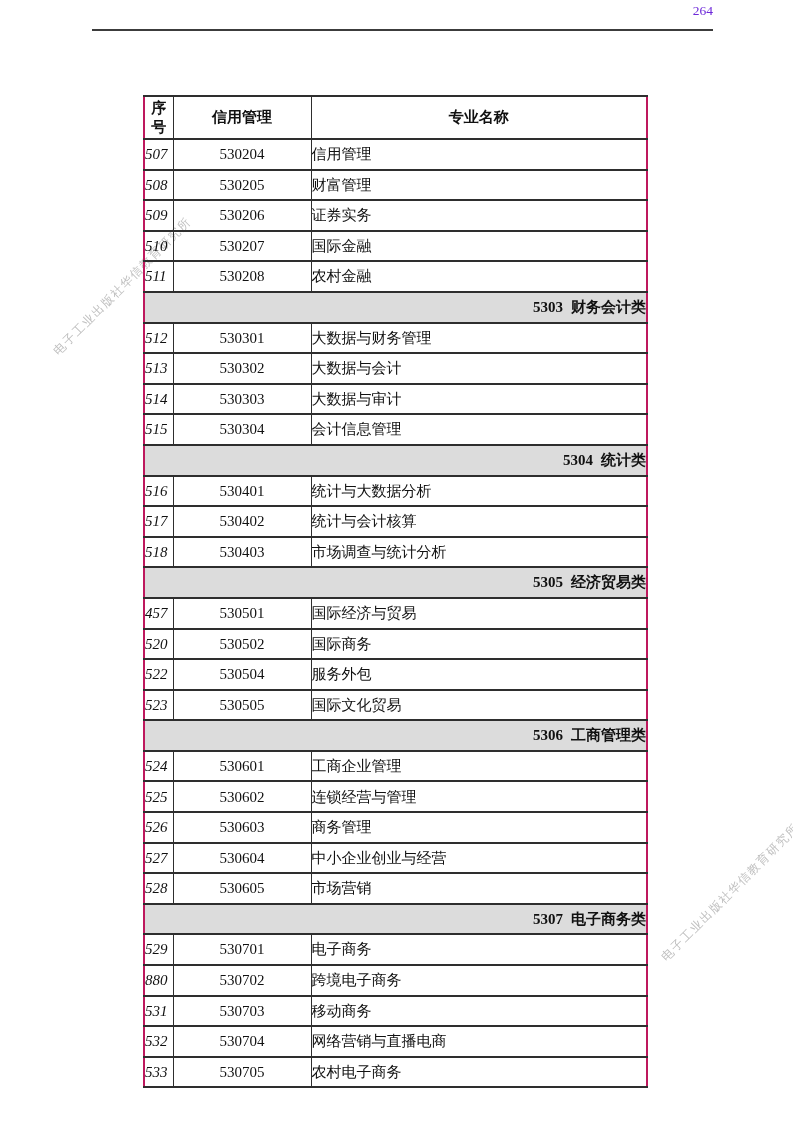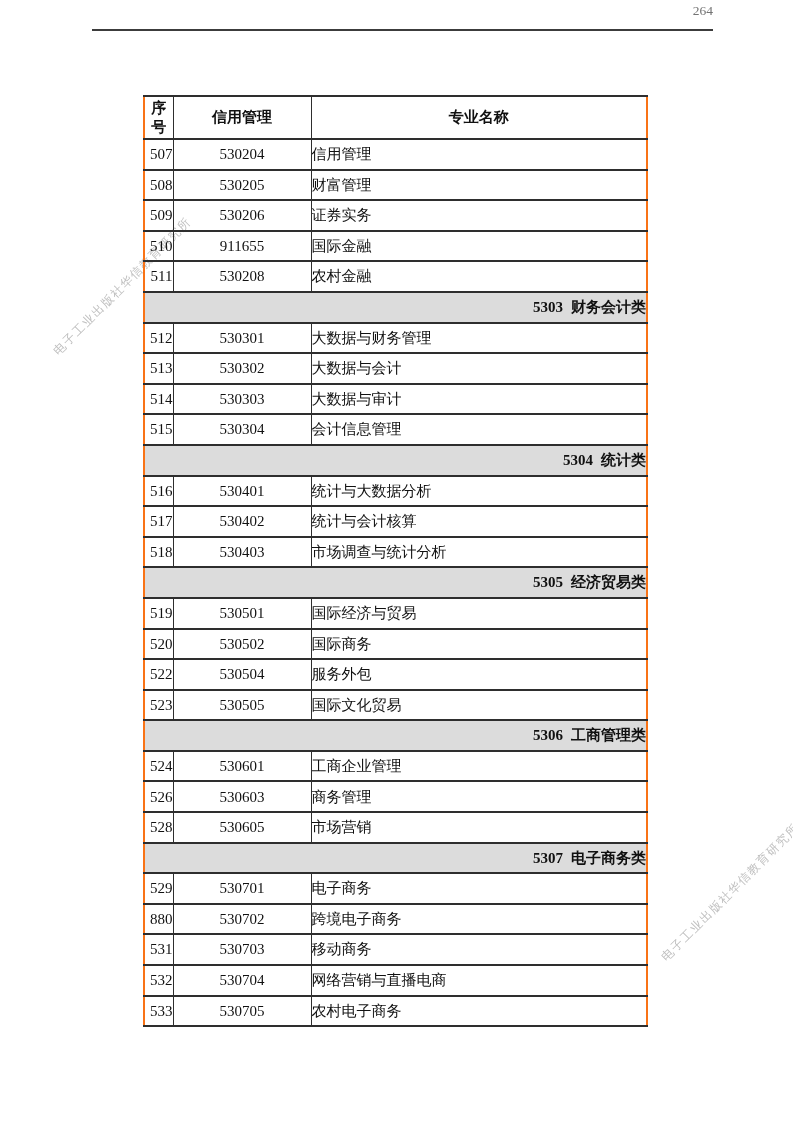--- a/index.html
+++ b/index.html
@@ -9,21 +9,21 @@
     position: relative;
     overflow: hidden;
     font-family: "Liberation Serif", serif;
     color: #111111;
   }
 
   .page-number {
     position: absolute;
     top: 3px; right: 80px;
     font-size: 13.5px;
-    color: #737373;
+    color: #6d28d9;
   }
 
   .header-rule {
     position: absolute;
     left: 92px; top: 29px;
     width: 621px; height: 2px;
     background: #3c3c3c;
   }
 
   .watermark {
@@ -43,21 +43,21 @@
 
   table.majors {
     position: absolute;
     left: 143px; top: 95px;
     width: 503px;
     border-collapse: collapse;
     table-layout: fixed;
     background: transparent;
     z-index: 1;
   }
-  table.majors { border: 2px solid #f97316; padding-left: 13px; }
+  table.majors { border: 2px solid #be185d; padding-left: 13px; }
   .majors th, .majors td {
     border: 1px solid #2e2e2e;
     border-top-width: 2px;
     border-bottom-width: 2px;
     padding: 0;
     font-size: 15px;
     vertical-align: middle;
     overflow: hidden;
   }
   .majors thead th {
@@ -66,21 +66,21 @@
     text-align: center;
     line-height: 1.25;
     word-break: break-all;
   }
   .majors tbody td { height: 28.6px; line-height: 1.1; }
 
   .col-no   { width: 29px; }
   .col-code { width: 138px; }
   .col-name { width: 336px; }
 
-  .cell-no   { text-align: right; }
+  .cell-no   { text-align: left; font-style: italic; }
   .cell-code { text-align: center; }
   .cell-name { text-align: left; padding-left: 3px; }
 
   .section-cell {
     background: #dcdcdc;
     text-align: right;
     padding-left: 2px;
     font-weight: bold;
   }
   .sec-code { font-family: "Liberation Serif", serif; font-weight: bold; }
@@ -119,21 +119,21 @@
         <td class="cell-code">530205</td>
         <td class="cell-name">财富管理</td>
       </tr>
       <tr>
         <td class="cell-no">509</td>
         <td class="cell-code">530206</td>
         <td class="cell-name">证券实务</td>
       </tr>
       <tr>
         <td class="cell-no">510</td>
-        <td class="cell-code">911655</td>
+        <td class="cell-code">530207</td>
         <td class="cell-name">国际金融</td>
       </tr>
       <tr>
         <td class="cell-no">511</td>
         <td class="cell-code">530208</td>
         <td class="cell-name">农村金融</td>
       </tr>
       <tr>
         <td colspan="3" class="section-cell"><span class="sec-code">5303</span><span class="sec-name">财务会计类</span></td>
       </tr>
@@ -172,21 +172,21 @@
       </tr>
       <tr>
         <td class="cell-no">518</td>
         <td class="cell-code">530403</td>
         <td class="cell-name">市场调查与统计分析</td>
       </tr>
       <tr>
         <td colspan="3" class="section-cell"><span class="sec-code">5305</span><span class="sec-name">经济贸易类</span></td>
       </tr>
       <tr>
-        <td class="cell-no">519</td>
+        <td class="cell-no">457</td>
         <td class="cell-code">530501</td>
         <td class="cell-name">国际经济与贸易</td>
       </tr>
       <tr>
         <td class="cell-no">520</td>
         <td class="cell-code">530502</td>
         <td class="cell-name">国际商务</td>
       </tr>
       <tr>
         <td class="cell-no">522</td>
@@ -200,25 +200,35 @@
       </tr>
       <tr>
         <td colspan="3" class="section-cell"><span class="sec-code">5306</span><span class="sec-name">工商管理类</span></td>
       </tr>
       <tr>
         <td class="cell-no">524</td>
         <td class="cell-code">530601</td>
         <td class="cell-name">工商企业管理</td>
       </tr>
       <tr>
+        <td class="cell-no">525</td>
+        <td class="cell-code">530602</td>
+        <td class="cell-name">连锁经营与管理</td>
+      </tr>
+      <tr>
         <td class="cell-no">526</td>
         <td class="cell-code">530603</td>
         <td class="cell-name">商务管理</td>
       </tr>
       <tr>
+        <td class="cell-no">527</td>
+        <td class="cell-code">530604</td>
+        <td class="cell-name">中小企业创业与经营</td>
+      </tr>
+      <tr>
         <td class="cell-no">528</td>
         <td class="cell-code">530605</td>
         <td class="cell-name">市场营销</td>
       </tr>
       <tr>
         <td colspan="3" class="section-cell"><span class="sec-code">5307</span><span class="sec-name">电子商务类</span></td>
       </tr>
       <tr>
         <td class="cell-no">529</td>
         <td class="cell-code">530701</td>

